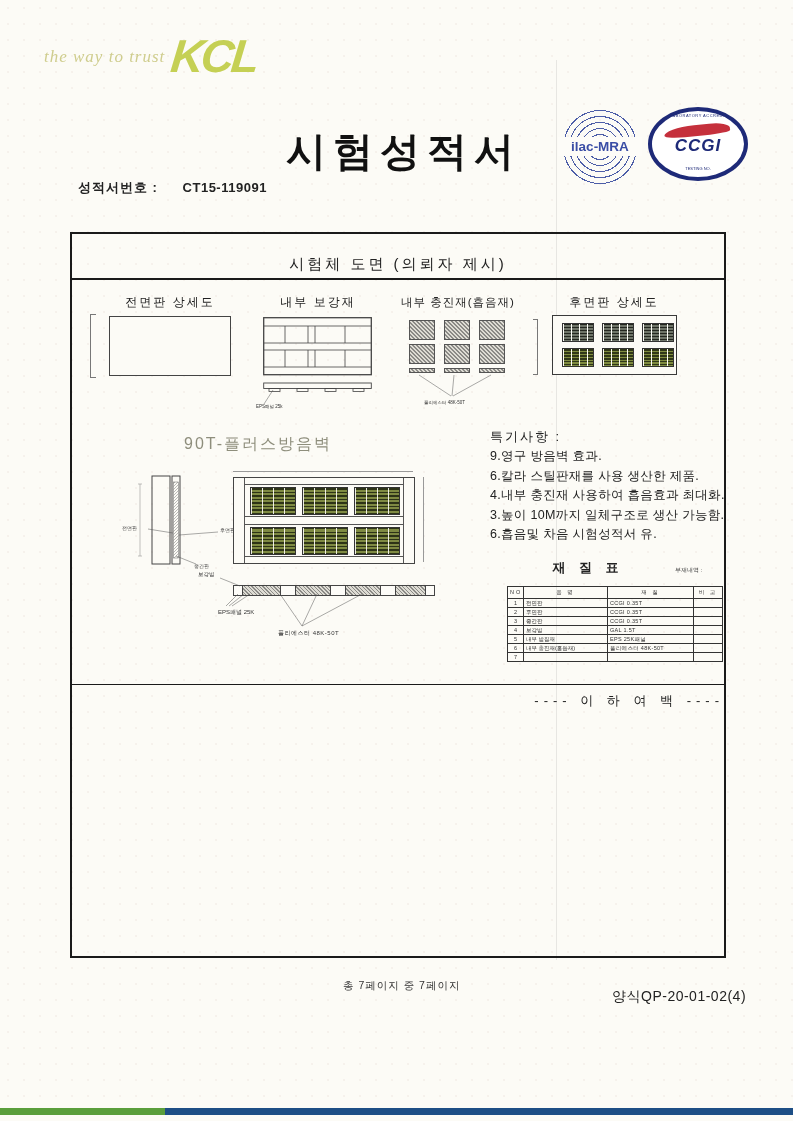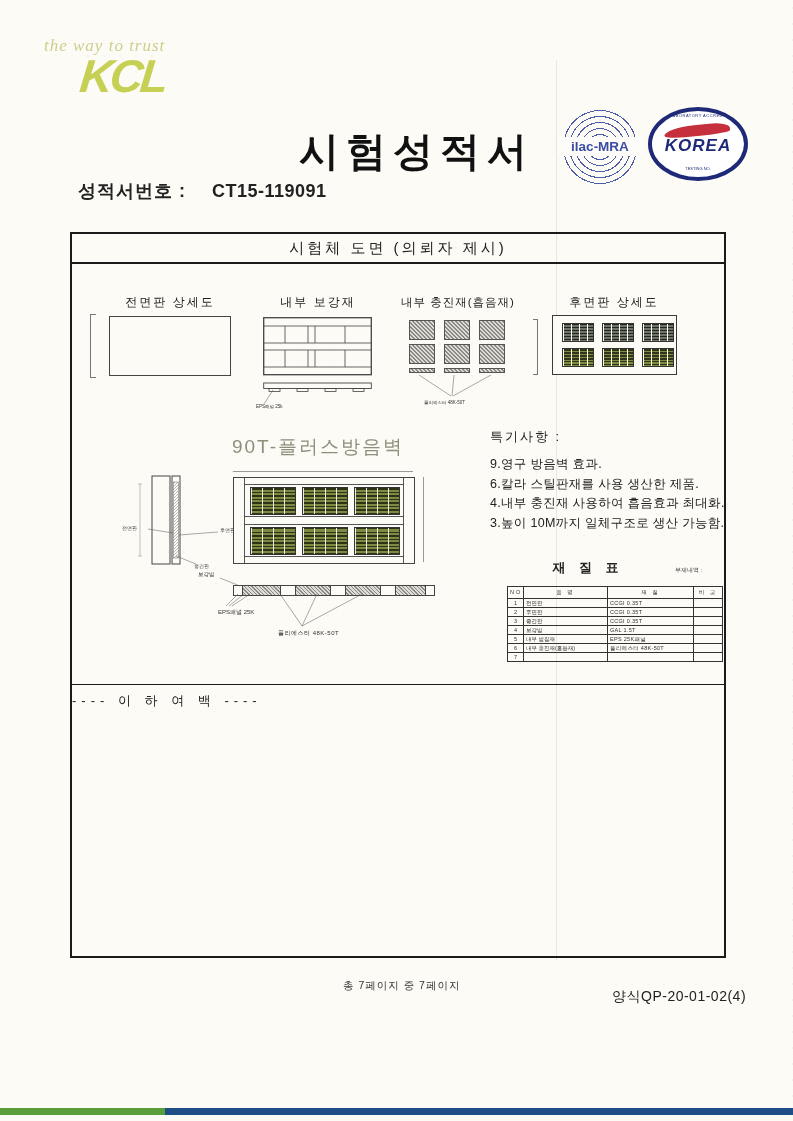--- a/index.html
+++ b/index.html
@@ -7,29 +7,29 @@
     position:relative;width:793px;height:1121px;margin:0 auto;
     background-color:#fcfbf6;
     background-image:radial-gradient(rgba(195,160,145,0.10) 1px, transparent 1px);
     background-size:16px 16px;
     font-family:"Liberation Sans","DejaVu Sans",sans-serif;
     color:#222;overflow:hidden;
   }
   .abs{position:absolute;}
 
   
-  .brand{left:44px;top:36px;display:flex;align-items:flex-end;flex-direction:column;}
+  .brand{left:44px;top:36px;display:flex;align-items:center;}
   .tagline{font-family:"Liberation Serif","DejaVu Serif",serif;font-style:italic;
     font-size:17px;color:#cfcd8e;letter-spacing:1px;}
   .kcl{font-size:46px;font-weight:bold;font-style:italic;color:#c5d054;
     letter-spacing:-3px;margin-left:6px;transform:skewX(-6deg);line-height:0.9;}
 
   
-  .title{left:299px;top:124px;font-size:40px;font-weight:bold;letter-spacing:7px;color:#111;}
-  .report-no{left:78px;top:179px;font-size:18px;font-weight:bold;letter-spacing:1px;}
+  .title{left:286px;top:124px;font-size:40px;font-weight:bold;letter-spacing:7px;color:#111;}
+  .report-no{left:78px;top:179px;font-size:13px;font-weight:bold;letter-spacing:1px;}
   .report-no .val{font-weight:600;margin-left:20px;letter-spacing:0.5px;}
 
   
   .seals{left:560px;top:107px;display:flex;align-items:flex-start;}
   .ilac{position:relative;width:80px;height:80px;border-radius:50%;
     background:repeating-radial-gradient(circle at 50% 50%, #4c5da8 0 1px, transparent 1px 6px);}
   .ilac .band{position:absolute;left:-2px;right:-2px;top:30px;height:19px;background:#fdfcf8;}
   .ilac .txt{position:absolute;left:0;right:0;top:32px;text-align:center;
     font-size:13.5px;font-weight:bold;color:#3a4da5;letter-spacing:0;}
   .kolas{position:relative;width:92px;height:66px;margin-left:8px;border-radius:50%;
@@ -40,21 +40,21 @@
     border-radius:60% 40% 50% 50%/90% 70% 30% 40%;transform:rotate(-6deg);}
   .kolas .name{position:absolute;left:0;right:0;top:25px;text-align:center;
     font-size:17px;font-weight:bold;font-style:italic;color:#1e2a78;letter-spacing:1px;}
   .kolas .sub{position:absolute;left:0;right:0;bottom:6px;text-align:center;
     font-size:4px;color:#1e2a78;}
 
   .fold{left:556px;top:60px;width:1px;height:900px;background:rgba(140,140,140,0.18);}
 
   
   .dbox{left:70px;top:232px;width:652px;height:722px;border:2px solid #1a1a1a;}
-  .dbox .hdr{position:absolute;left:0;right:0;top:0;height:28px;line-height:28px;
+  .dbox .hdr{position:absolute;left:0;right:0;top:16px;height:28px;line-height:28px;
     text-align:center;font-size:15px;letter-spacing:3px;border-bottom:2px solid #1a1a1a;}
 
   .p-label{position:absolute;font-size:12px;letter-spacing:2px;text-align:center;color:#222;}
   .pl1{left:28px;top:60px;width:140px;}
   .pl2{left:188px;top:60px;width:116px;}
   .pl3{left:318px;top:61px;width:136px;font-size:11.5px;letter-spacing:1px;}
   .pl4{left:478px;top:60px;width:128px;}
 
   
   .d1-bracket{left:18px;top:80px;width:5px;height:62px;
@@ -78,22 +78,22 @@
   .lv-dark{background-color:#6e7468;
     background-image:repeating-linear-gradient(90deg, #fdfcf8 0 1px, transparent 1px 8px),
       repeating-linear-gradient(180deg, #23261f 0 1.5px, transparent 1.5px 3px);}
   .lv-green{background-color:#7f8b3f;
     background-image:repeating-linear-gradient(90deg, #fdfcf8 0 1px, transparent 1px 8px),
       repeating-linear-gradient(180deg, #2f3618 0 1.5px, transparent 1.5px 3px);}
   .dim-mid{left:461px;top:85px;width:4px;height:54px;border-right:1px solid #777;
     border-top:1px solid #777;border-bottom:1px solid #777;}
 
   
-  .main-title{left:126px;top:200px;width:240px;text-align:center;
-    font-size:19px;color:#8e8e7c;letter-spacing:2px;}
+  .main-title{left:112px;top:200px;width:240px;text-align:left;
+    font-size:16px;color:#8e8e7c;letter-spacing:2px;}
 
   
   .sv-label{position:absolute;font-size:5px;color:#333;}
   .svl-front{left:50px;top:291px;}
   .svl-rear{left:148px;top:293px;}
   .svl-mid{left:122px;top:329px;}
 
   
   .bigview{left:161px;top:243px;width:180px;height:85px;border:1.5px solid #444;background:#fcfbf6;}
   .bigview .cap-l{position:absolute;left:0;top:0;bottom:0;width:10px;border-right:1px solid #555;}
@@ -119,38 +119,38 @@
   .cross .gap{position:absolute;top:0;bottom:0;width:14px;background:#fdfcf8;
     border-left:1px solid #444;border-right:1px solid #444;}
   .g1{left:46px;}.g2{left:96px;}.g3{left:146px;}
   .cs-label{position:absolute;color:#333;}
   .csl-beam{left:126px;top:337px;font-size:5.5px;}
   .csl-eps{left:146px;top:374px;font-size:6px;}
   .csl-poly{left:206px;top:395px;font-size:6px;letter-spacing:0.5px;}
 
   
   .notes{left:418px;top:194px;width:228px;}
-  .notes .nt{font-size:13px;letter-spacing:2px;margin-bottom:9px;}
+  .notes .nt{font-size:13px;letter-spacing:2px;margin-bottom:1px;}
   .notes .ni{font-size:12.5px;line-height:19.5px;letter-spacing:0.3px;white-space:nowrap;}
 
   
   .mat-title{left:437px;top:325px;width:158px;text-align:center;
     font-size:13px;font-weight:bold;letter-spacing:5px;}
   .mat-note{left:603px;top:332px;font-size:6px;color:#444;}
   .mat-table{left:435px;top:352px;}
   .mat-table table{border-collapse:collapse;table-layout:fixed;width:215px;}
   .mat-table th,.mat-table td{border:0.8px solid #333;font-size:5.5px;font-weight:normal;
     padding:0 2px;height:8px;line-height:8px;overflow:hidden;white-space:nowrap;color:#333;}
   .mat-table th{height:11px;line-height:11px;text-align:center;letter-spacing:2px;}
   .mat-table td.c-no{text-align:center;}
   .mat-table td.c-spec{letter-spacing:0.3px;}
 
   
   .divider{left:0px;top:450px;width:652px;height:1px;background:#1a1a1a;position:absolute;}
-  .blank-note{position:absolute;left:0;right:0;top:458px;text-align:left;
+  .blank-note{position:absolute;left:0;right:0;top:458px;text-align:right;
     font-size:13px;letter-spacing:5px;color:#222;}
 
   
   .foot-page{left:343px;top:979px;font-size:10.5px;letter-spacing:1px;color:#333;}
   .foot-form{left:612px;top:988px;font-size:14px;letter-spacing:0.5px;color:#222;}
 
   
   .bbar{left:0;top:1108px;width:793px;height:7px;display:flex;}
   .bbar .g{width:165px;height:100%;}
   .bbar .b{flex:1;height:100%;}
@@ -174,21 +174,21 @@
   </div>
 
   <div class="abs seals">
     <div class="ilac">
       <div class="band"></div>
       <div class="txt">ilac-MRA</div>
     </div>
     <div class="kolas">
       <div class="ring">KOREA LABORATORY ACCREDITATION SCHEME</div>
       <div class="swoosh"></div>
-      <div class="name">KOREA</div>
+      <div class="name">CCGI</div>
       <div class="sub">TESTING NO.</div>
     </div>
   </div>
 
   <div class="abs fold"></div>
 
   <div class="abs dbox">
     <div class="hdr">시험체 도면 (의뢰자 제시)</div>
 
     <div class="p-label pl1">전면판 상세도</div>
@@ -311,20 +311,21 @@
     <div class="cs-label csl-beam">보강빔</div>
     <div class="cs-label csl-eps">EPS패널 25K</div>
     <div class="cs-label csl-poly">폴리에스터 48K-50T</div>
 
     <div class="abs notes">
       <div class="nt">특기사항 :</div>
       <div class="ni">9.영구 방음벽 효과.</div>
       <div class="ni">6.칼라 스틸판재를 사용 생산한 제품.</div>
       <div class="ni">4.내부 충진재 사용하여 흡음효과 최대화.</div>
       <div class="ni">3.높이 10M까지 일체구조로 생산 가능함.</div>
+      <div class="ni">6.흡음및 차음 시험성적서 유.</div>
     </div>
 
     <div class="abs mat-title">재 질 표</div>
     <div class="abs mat-note">부재내역 :</div>
     <div class="abs mat-table">
       <table>
         <colgroup>
             <col style="width:16px">
             <col style="width:84px">
             <col style="width:86px">

